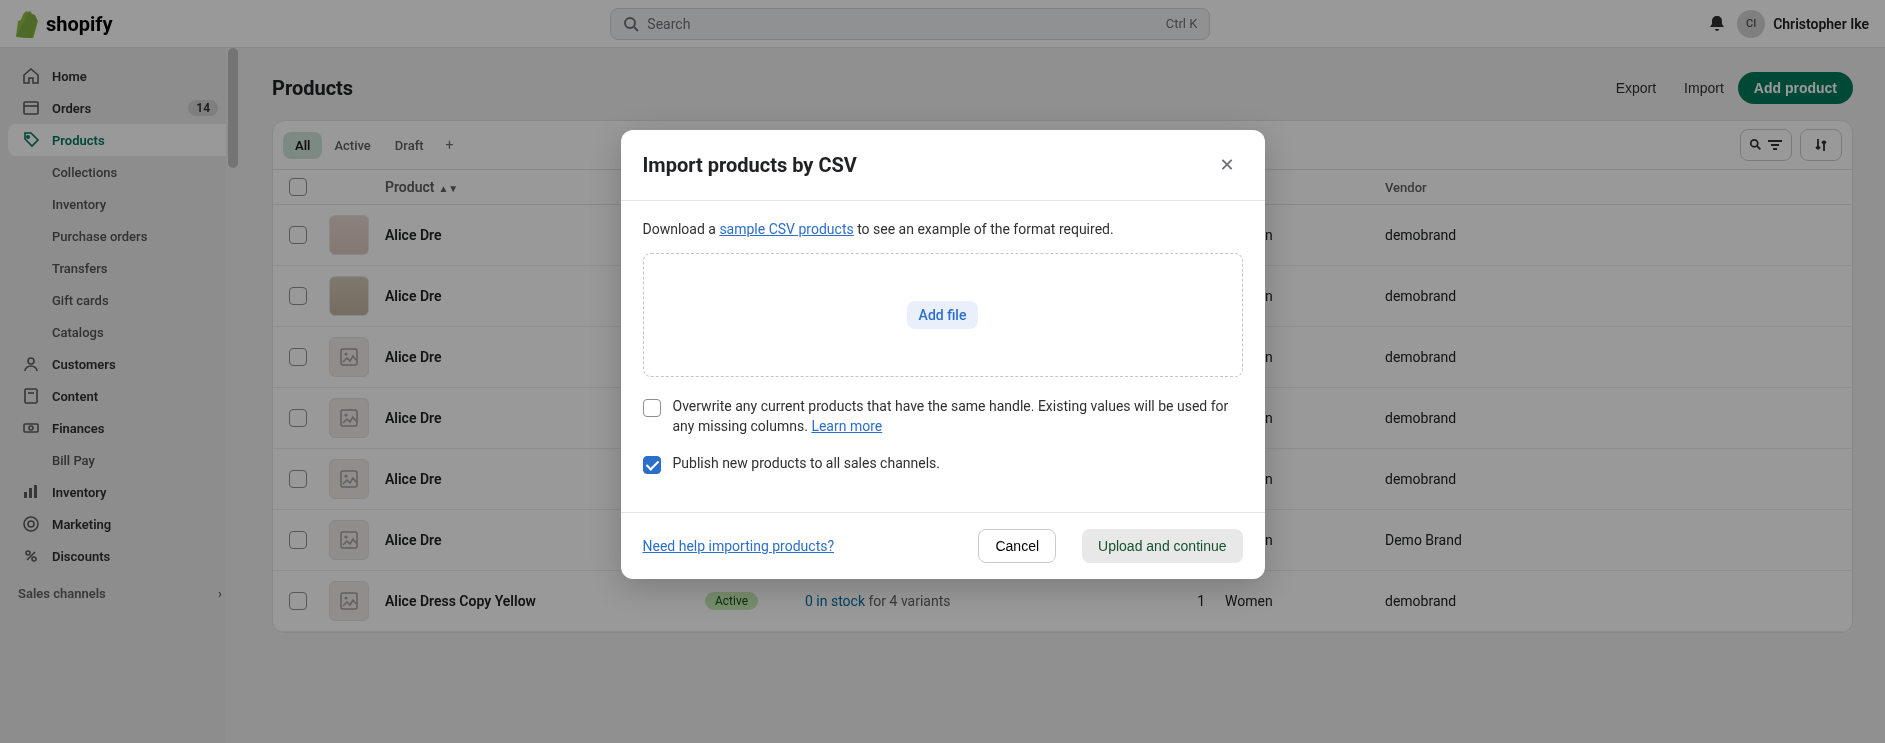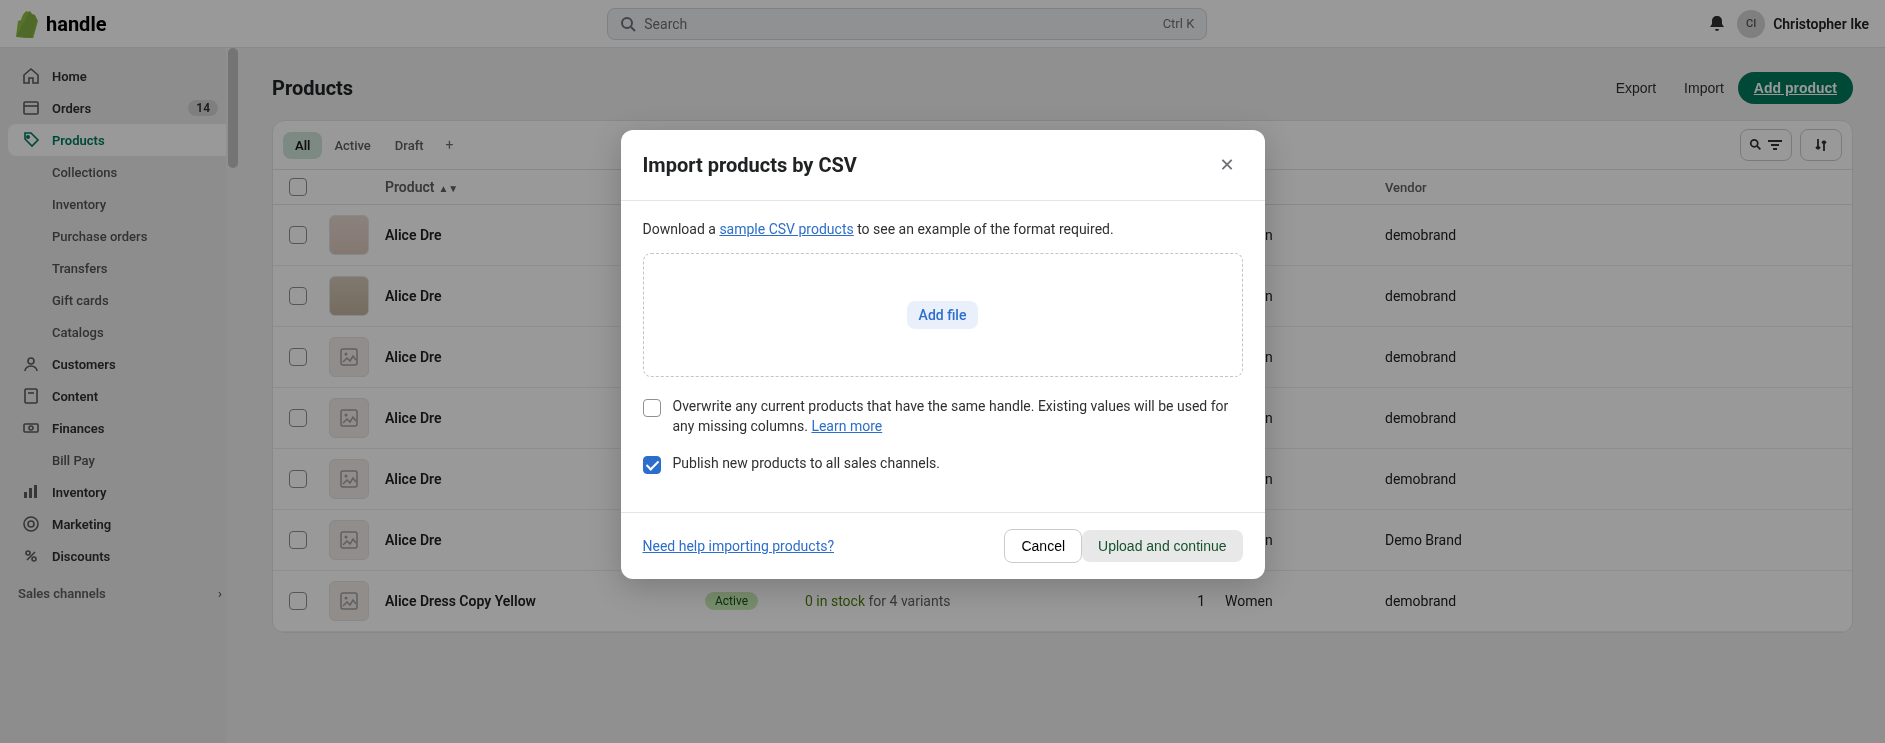--- a/index.html
+++ b/index.html
@@ -28,21 +28,21 @@
 .nav-item.sub { padding-left: 44px; font-weight: 500; color: #545454; }
 .nav-icon { width: 18px; height: 18px; display: inline-flex; align-items: center; justify-content: center; }
 .badge { background: #d4d4d4; border-radius: 10px; padding: 1px 8px; font-size: 12px; margin-left: auto; color: #303030; }
 .nav-section { padding: 14px 18px 4px; font-size: 13px; font-weight: 600; color: #616161; display: flex; justify-content: space-between; align-items: center; }
 
 
 .main { flex: 1; padding: 24px 32px; overflow: hidden; }
 .page-header { display: flex; align-items: center; margin-bottom: 16px; }
 .page-title { font-size: 20px; font-weight: 700; flex: 1; }
 .header-btn { background: none; border: none; font-size: 14px; font-weight: 500; color: #303030; padding: 8px 14px; cursor: pointer; }
-.primary-btn { background: #007a5c; color: #fff; border: none; border-radius: 16px; padding: 8px 16px; font-weight: 600; font-size: 14px; cursor: pointer; text-decoration: underline; }
+.primary-btn { background: #007a5c; color: #fff; border: none; border-radius: 16px; padding: 8px 16px; font-weight: 600; font-size: 14px; cursor: pointer; }
 
 .card { background: #fff; border: 1px solid #e1e3e5; border-radius: 12px; overflow: hidden; }
 .tabs-row { display: flex; align-items: center; padding: 8px 10px; }
 .tab { padding: 6px 12px; border-radius: 8px; font-size: 13px; font-weight: 500; color: #616161; cursor: pointer; }
 .tab.active { background: #d1e7dd; color: #1a1a1a; font-weight: 600; }
 .tab-plus { padding: 6px 10px; color: #6d7175; cursor: pointer; }
 .tabs-right { margin-left: auto; display: flex; gap: 8px; }
 .icon-btn { width: 42px; height: 32px; border: 1px solid #c9cccf; border-radius: 8px; background: #fff; display: inline-flex; align-items: center; justify-content: center; cursor: pointer; }
 .icon-btn.wide { width: 52px; }
 
@@ -54,21 +54,21 @@
 .col-status { width: 100px; }
 .col-inventory { flex: 0 0 290px; font-size: 14px; color: #616161; }
 .col-sales { flex: 0 0 130px; text-align: right; padding-right: 20px; }
 .col-type { flex: 0 0 160px; }
 .col-vendor { flex: 1; }
 .checkbox { width: 18px; height: 18px; border: 1px solid #8c9196; border-radius: 4px; background: #fff; }
 .thumb { width: 40px; height: 40px; border-radius: 6px; background: #f0ece8; border: 1px solid #e1e3e5; display: flex; align-items: center; justify-content: center; color: #8a8a8a; }
 .thumb.img1 { background: linear-gradient(#e8d8d0, #ddc8be); }
 .thumb.img2 { background: linear-gradient(#d4c8b8, #c2b59f); }
 .status-pill { background: #c6ecb5; color: #1a4d1a; border-radius: 10px; padding: 2px 10px; font-size: 12px; display: inline-block; }
-.stock-zero { color: #4d7c0f; }
+.stock-zero { color: #0369a1; }
 .sort-icon { font-size: 10px; margin-left: 4px; }
 
 
 .overlay { position: absolute; inset: 0; background: rgba(0,0,0,0.4); }
 
 
 .modal { position: absolute; left: 50%; top: 130px; transform: translateX(-50%); width: 644px; background: #fff; border-radius: 12px; box-shadow: 0 8px 32px rgba(0,0,0,0.2); }
 .modal-head { display: flex; align-items: center; padding: 20px 22px; border-bottom: 1px solid #e5e5e5; gap: 23px; }
 .modal-title { font-size: 20px; font-weight: 700; flex: 1; }
 .modal-close { background: none; border: none; font-size: 18px; color: #6d7175; cursor: pointer; padding: 4px 8px; }
@@ -76,34 +76,34 @@
 .modal-text { font-size: 14px; color: #303030; margin-bottom: 16px; }
 .link { color: #2c6ecb; text-decoration: underline; cursor: pointer; }
 .dropzone { border: 1px dashed #c4c4c4; border-radius: 8px; height: 124px; display: flex; align-items: center; justify-content: center; margin-bottom: 20px; }
 .add-file { background: #eaf0fb; color: #2c6ecb; border-radius: 8px; padding: 6px 12px; font-size: 14px; font-weight: 500; cursor: pointer; }
 .check-row { display: flex; align-items: flex-start; gap: 12px; margin-bottom: 18px; font-size: 14px; color: #303030; line-height: 1.4; }
 .checkb { width: 18px; height: 18px; border: 1px solid #8c9196; border-radius: 4px; flex-shrink: 0; margin-top: 2px; }
 .checkb.checked { background: #2c6ecb; border-color: #2c6ecb; position: relative; }
 .checkb.checked::after { content: ''; position: absolute; left: 5px; top: 1px; width: 5px; height: 10px; border: solid #fff; border-width: 0 2px 2px 0; transform: rotate(45deg); }
 .modal-foot { border-top: 1px solid #e5e5e5; padding: 16px 22px; display: flex; align-items: center; }
 .help-link { color: #2c6ecb; text-decoration: underline; font-size: 14px; cursor: pointer; }
-.foot-right { margin-left: auto; display: flex; gap: 0; align-items: center; }
+.foot-right { margin-left: auto; display: flex; gap: 26px; }
 .btn-secondary { background: #fff; border: 1px solid #c9cccf; border-radius: 8px; padding: 8px 16px; font-size: 14px; cursor: pointer; }
 .btn-disabled { background: #e8e8e8; color: #14532d; border: none; border-radius: 8px; padding: 8px 16px; font-size: 14px; }
 </style>
 </head>
 <body>
 
 <div class="topbar">
   <div class="logo">
     <svg class="logo-mark" viewBox="0 0 24 28">
         <path fill="#95bf47" d="M19 5l-3-1-2-3-2 1-1-1c-3 1-5 5-6 9l-3 1-2 16 17 2 5-18z"></path>
         <path fill="#5e8e3e" d="M14 1l2 3 3 1 2 5-5 18-16-2 14-25z" opacity="0.3"></path>
       </svg>
-    <span>handle</span>
+    <span>shopify</span>
   </div>
   <div class="search-wrap">
     <div class="search">
       <svg class="search-icon" width="16" height="16" viewBox="0 0 16 16">
           <circle cx="7" cy="7" r="5" fill="none" stroke="#6d7175" stroke-width="2"></circle>
           <line x1="11" y1="11" x2="15" y2="15" stroke="#6d7175" stroke-width="2"></line>
         </svg>
       <span class="search-text">Search</span>
       <span class="shortcut">Ctrl K</span>
     </div>

